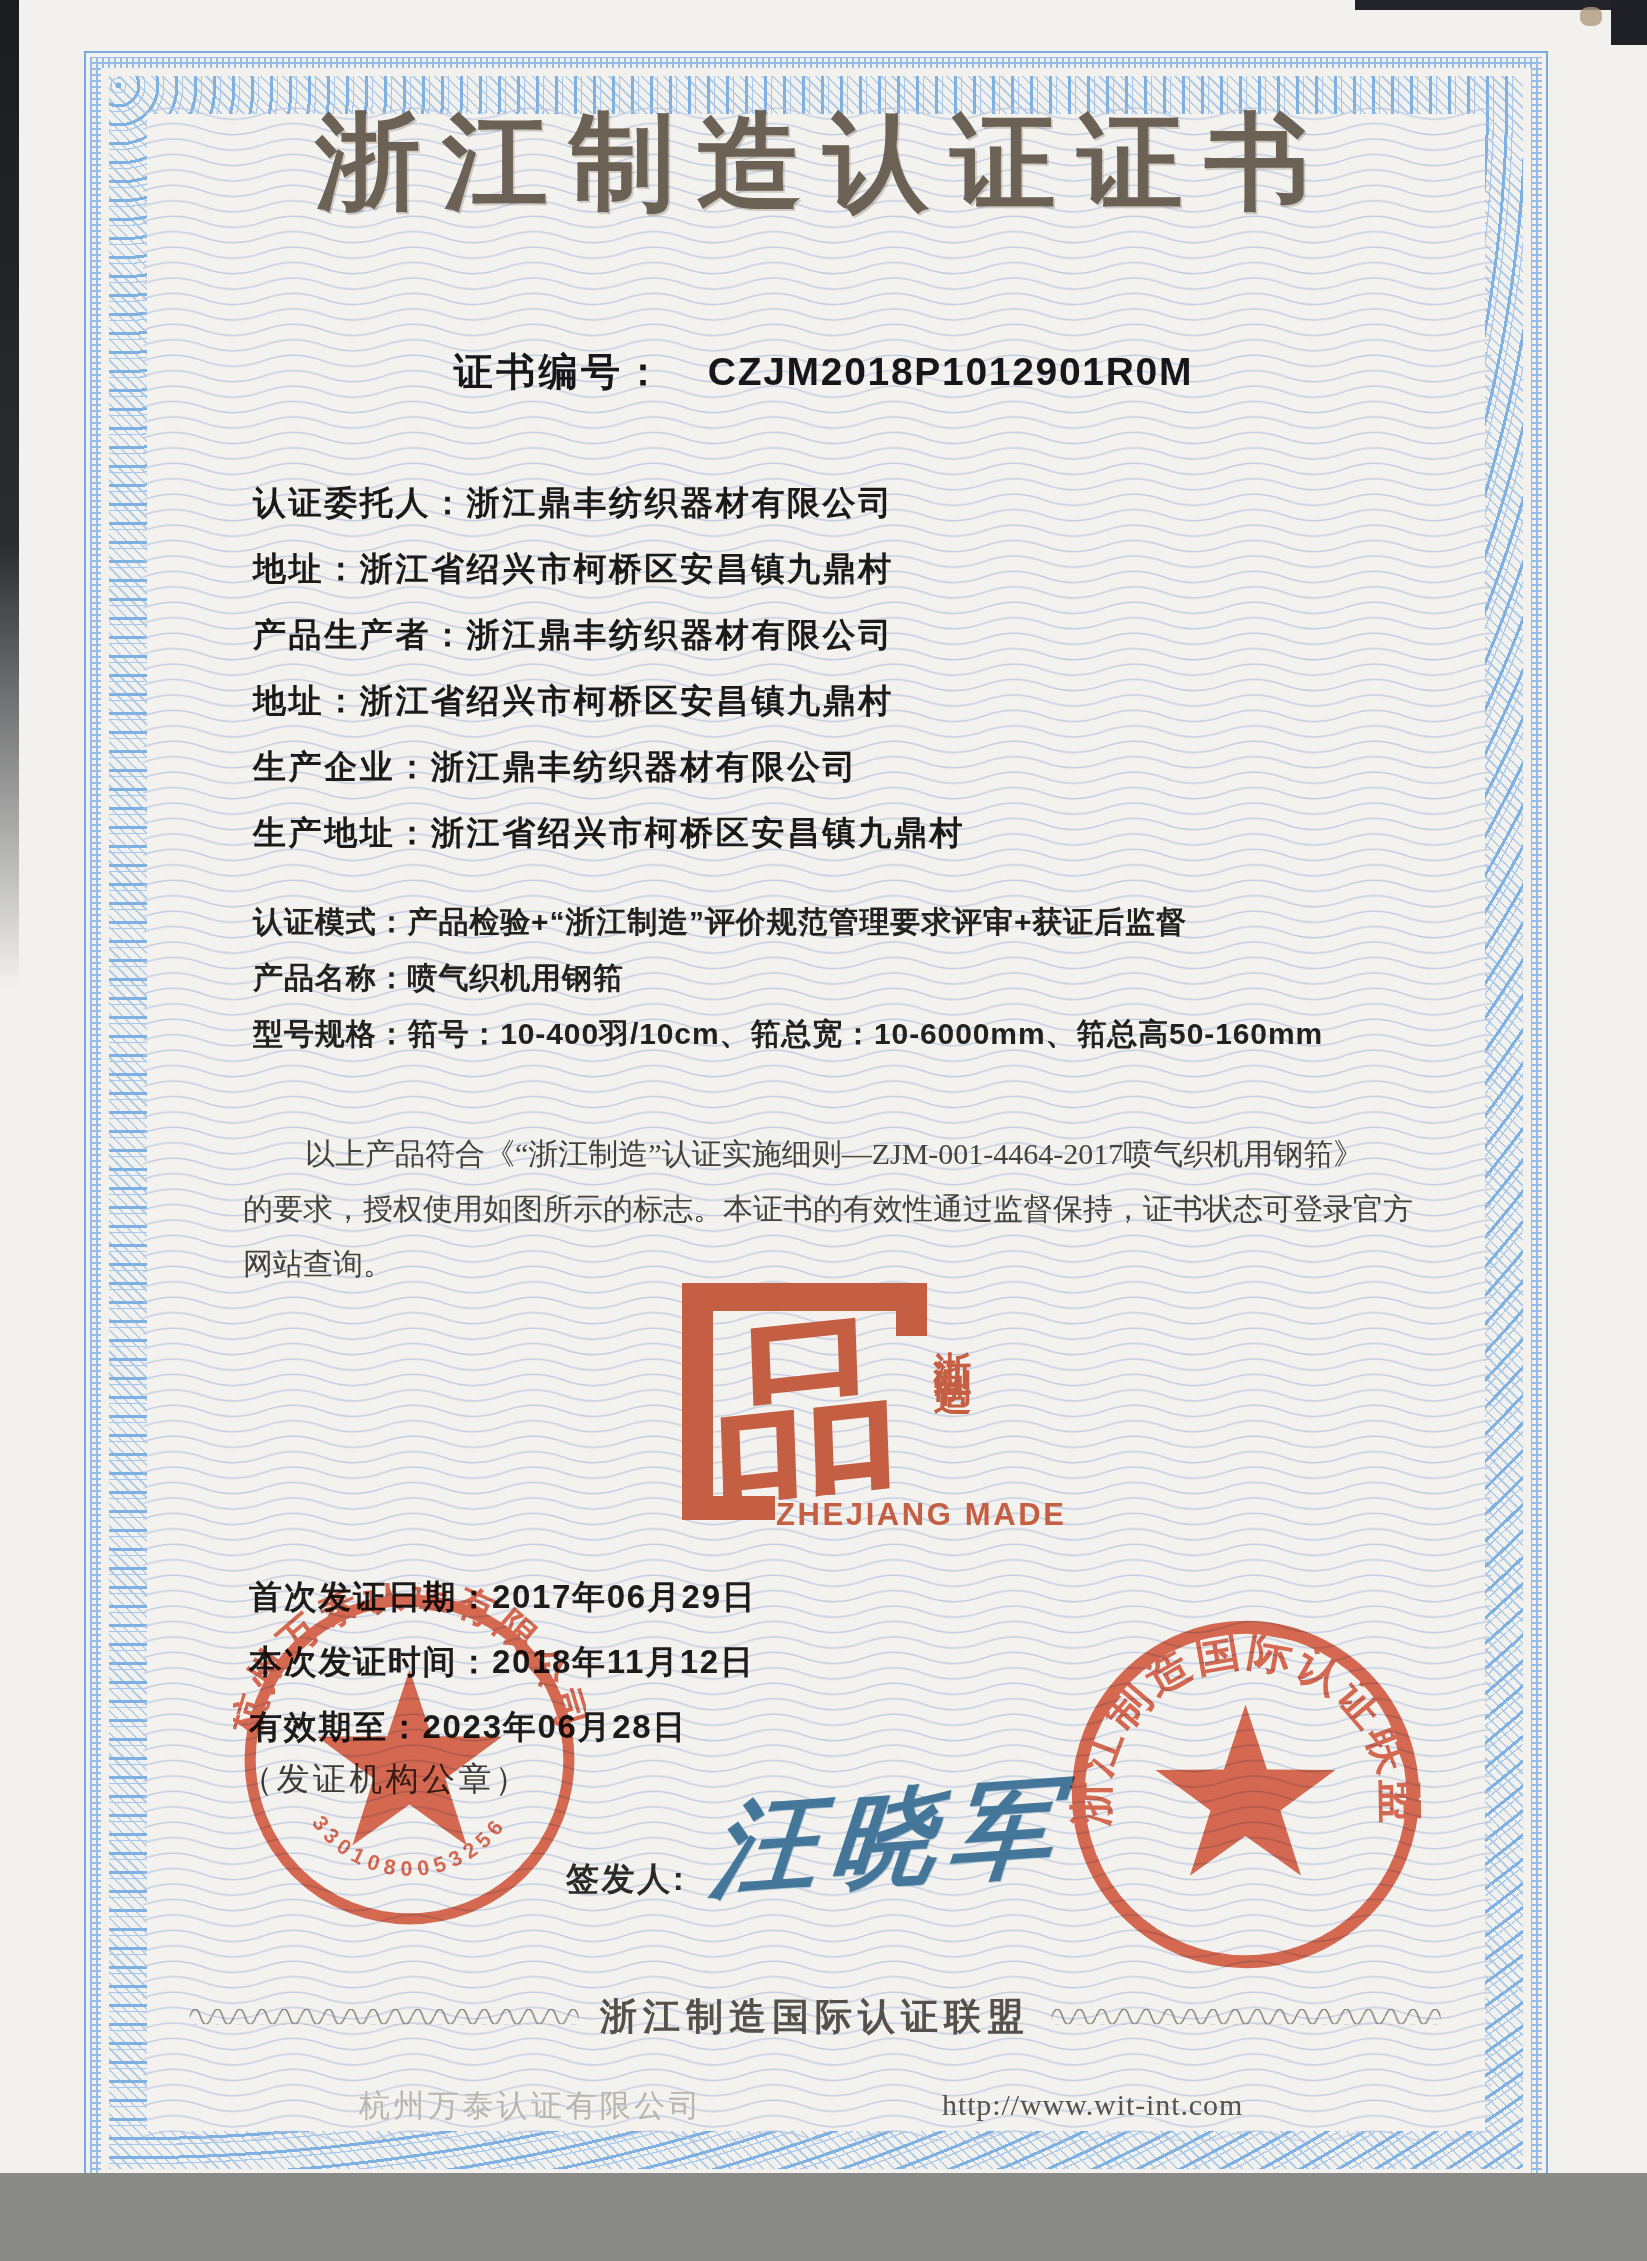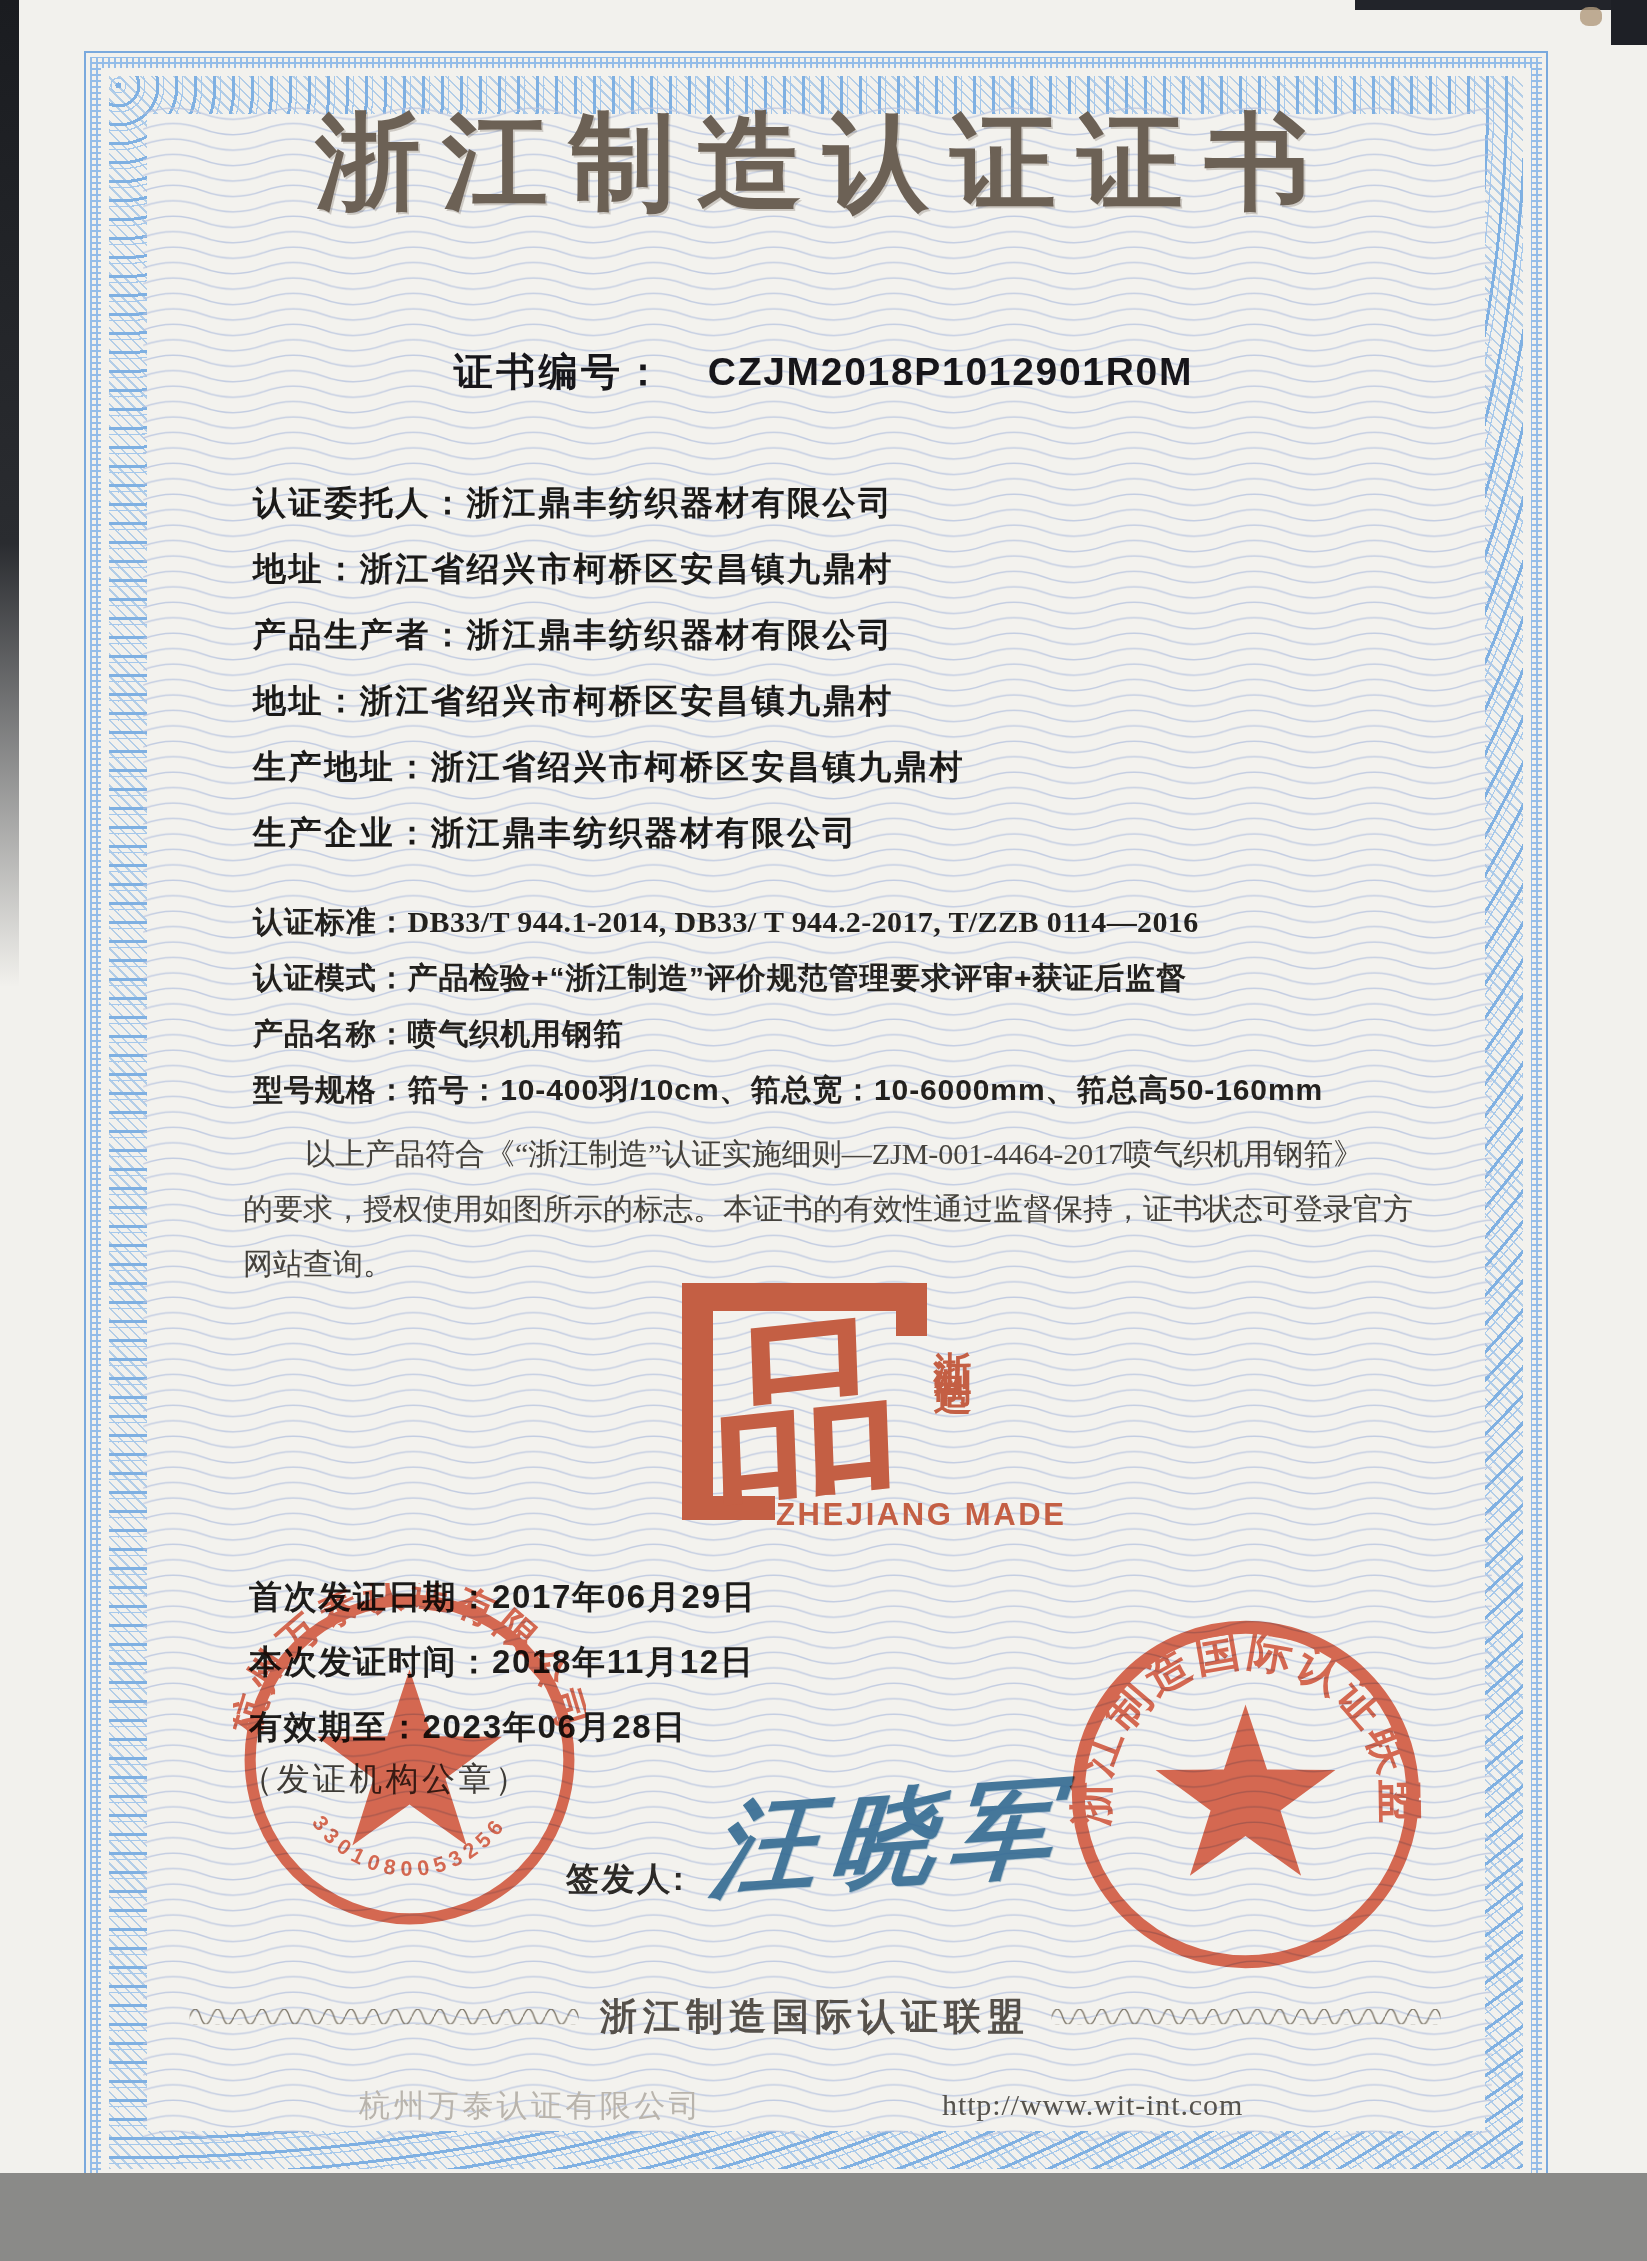--- a/index.html
+++ b/index.html
@@ -104,26 +104,25 @@
 
   <div class="abs certno">
     <span class="lbl">证书编号：</span><span class="val">CZJM2018P1012901R0M</span>
   </div>
 
   <div class="abs fields">
     <div class="row"><span>认证委托人：</span><span>浙江鼎丰纺织器材有限公司</span></div>
     <div class="row"><span>地址：</span><span>浙江省绍兴市柯桥区安昌镇九鼎村</span></div>
     <div class="row"><span>产品生产者：</span><span>浙江鼎丰纺织器材有限公司</span></div>
     <div class="row"><span>地址：</span><span>浙江省绍兴市柯桥区安昌镇九鼎村</span></div>
+    <div class="row"><span>生产企业：</span><span>浙江鼎丰纺织器材有限公司</span></div>
     <div class="row"><span>生产地址：</span><span>浙江省绍兴市柯桥区安昌镇九鼎村</span></div>
-    <div class="row"><span>生产企业：</span><span>浙江鼎丰纺织器材有限公司</span></div>
   </div>
 
   <div class="abs specs">
-    <div class="row"><span>认证标准：</span><span class="serifval">DB33/T 944.1-2014, DB33/ T 944.2-2017, T/ZZB 0114—2016</span></div>
     <div class="row"><span>认证模式：</span><span>产品检验+“浙江制造”评价规范管理要求评审+获证后监督</span></div>
     <div class="row"><span>产品名称：</span><span>喷气织机用钢筘</span></div>
     <div class="row"><span>型号规格：</span><span>筘号：10-400羽/10cm、筘总宽：10-6000mm、筘总高50-160mm</span></div>
   </div>
 
   <div class="abs statement">
     <div class="sline indent">以上产品符合《“浙江制造”认证实施细则—ZJM-001-4464-2017喷气织机用钢筘》</div>
     <div class="sline">的要求，授权使用如图所示的标志。本证书的有效性通过监督保持，证书状态可登录官方</div>
     <div class="sline">网站查询。</div>
   </div>

